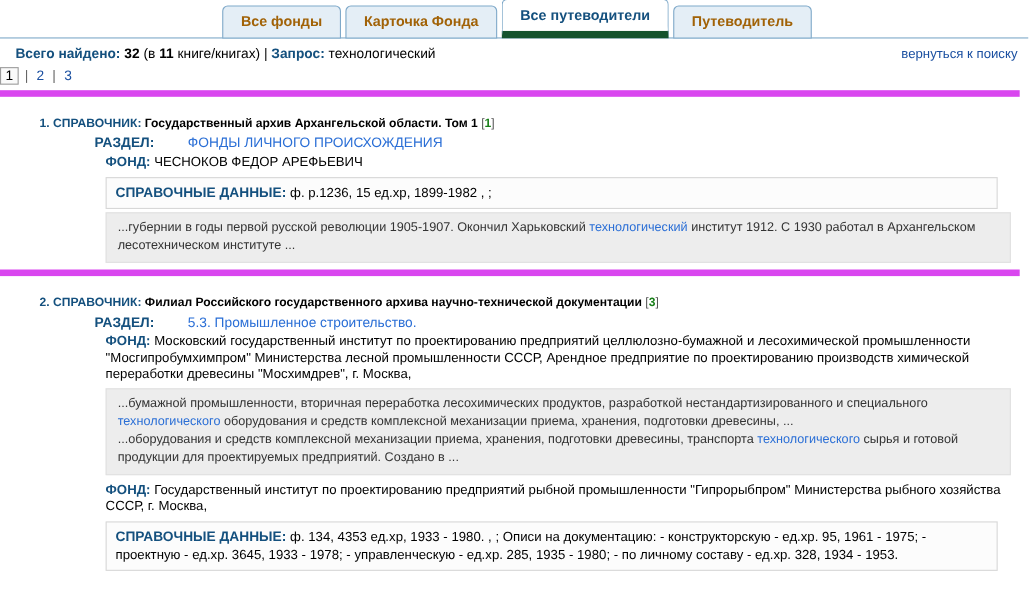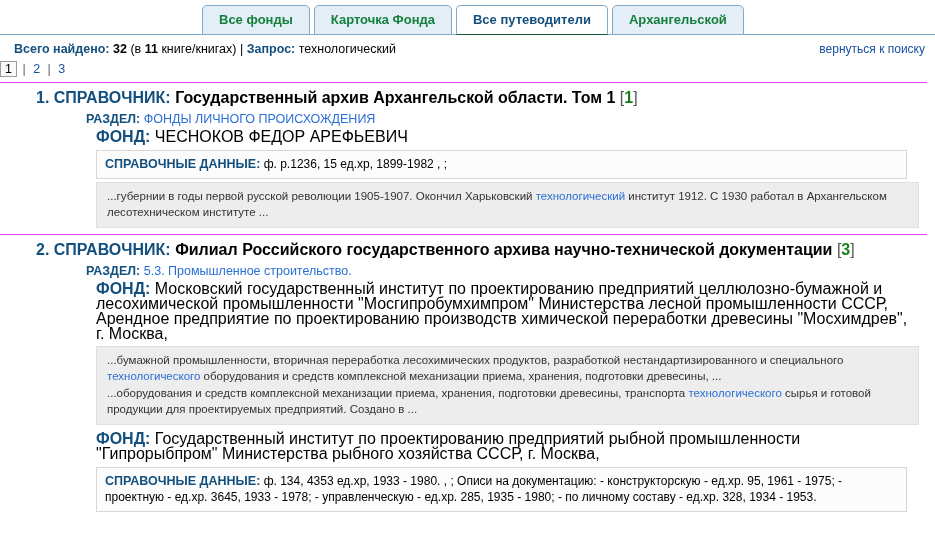--- a/index.html
+++ b/index.html
@@ -32,32 +32,32 @@
     padding-left: 202px;
     box-sizing: border-box;
   }
   .tab {
     position: relative;
     top: 1px;
     margin-right: 4px;
     padding: 6px 16px 7px 16px;
     font-size: 13px;
     font-weight: bold;
-    color: #15803d;
+    color: #a16207;
     background: #e4eef6;
     border: 1px solid #7fa9c9;
     border-bottom: 1px solid #7fa9c9;
     border-radius: 5px 5px 0 0;
     cursor: pointer;
     white-space: nowrap;
     line-height: 15px;
   }
   .tab.active {
     background: #ffffff;
-    border-bottom: 1px solid #14532d;
+    border-bottom: 7px solid #14532d;
     color: #14507e;
   }
 
   
   .inforow {
     display: flex;
     justify-content: space-between;
     align-items: baseline;
     padding: 7px 10px 4px 14px;
     font-size: 12.5px;
@@ -94,40 +94,40 @@
     padding: 0 4px;
     cursor: default;
   }
   .pager .sep { color: #666; padding: 0 2px; }
 
   
   .results {
     padding: 0 8px 0 0;
   }
   .result-head {
-    padding: 6px 0 2px 36px;
-    font-size: 16px;
-    border-top: 1px solid #d946ef;
+    padding: 18px 0 2px 36px;
+    font-size: 11px;
+    border-top: 6px solid #d946ef;
   }
   .result-head .idx { color: #14507e; font-weight: bold; }
   .result-head .lbl { color: #14507e; font-weight: bold; }
   .result-head .title { color: #000; font-weight: bold; }
   .result-head .cnt { color: #1a7f1a; font-weight: bold; }
   .result-head .brk { color: #555; font-weight: normal; }
 
   .section {
     padding: 3px 0 0 86px;
     font-size: 12.5px;
   }
   .section .lbl { color: #14507e; font-weight: bold; }
-  .section .val { color: #2b6fd6; }
+  .section .val { color: #2b6fd6; margin-left: 27px; }
 
   .fond {
     padding: 3px 8px 2px 96px;
-    font-size: 16px;
+    font-size: 12px;
     line-height: 15px;
   }
   .fond .lbl { color: #14507e; font-weight: bold; }
   .fond .val { color: #000; }
 
   .card {
     margin: 4px 20px 0 96px;
     border: 1px solid #d7d7d7;
     background: #fcfcfc;
     padding: 5px 8px 6px 8px;
@@ -156,21 +156,21 @@
   .spacer8 { height: 6px; }
 </style>
 </head>
 <body>
 
 <div class="tabbar">
   <div class="tabs">
     <div class="tab"><span>Все фонды</span></div>
     <div class="tab"><span>Карточка Фонда</span></div>
     <div class="tab active"><span>Все путеводители</span></div>
-    <div class="tab"><span>Архангельской</span></div>
+    <div class="tab"><span>Путеводитель</span></div>
   </div>
 </div>
 
 <div class="inforow">
   <div class="left">
     <span class="lbl">Всего найдено:</span>
     <span class="num">32</span>
     <span class="plain">(в</span>
     <span class="num">11</span>
     <span class="plain">книге/книгах)</span>

